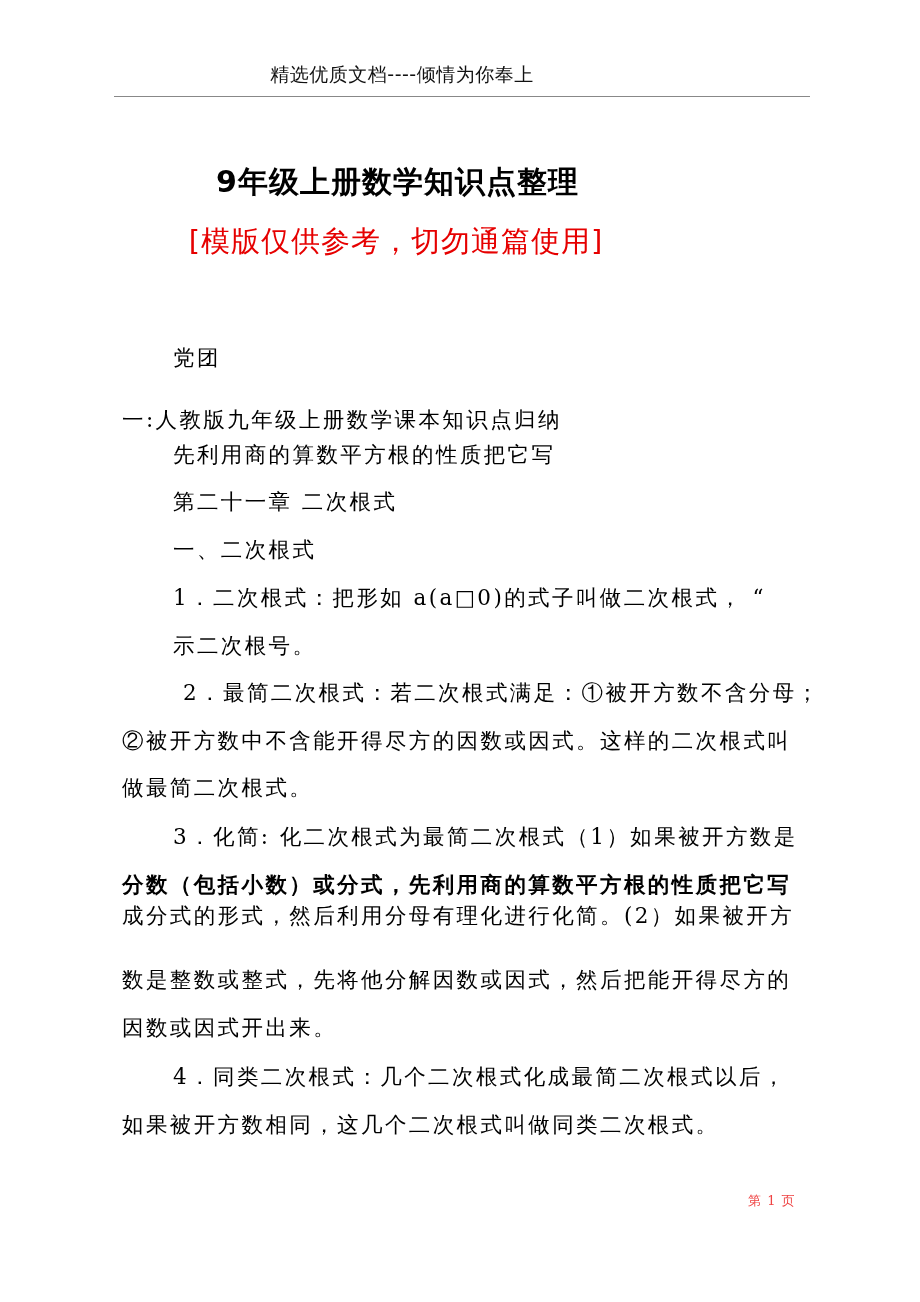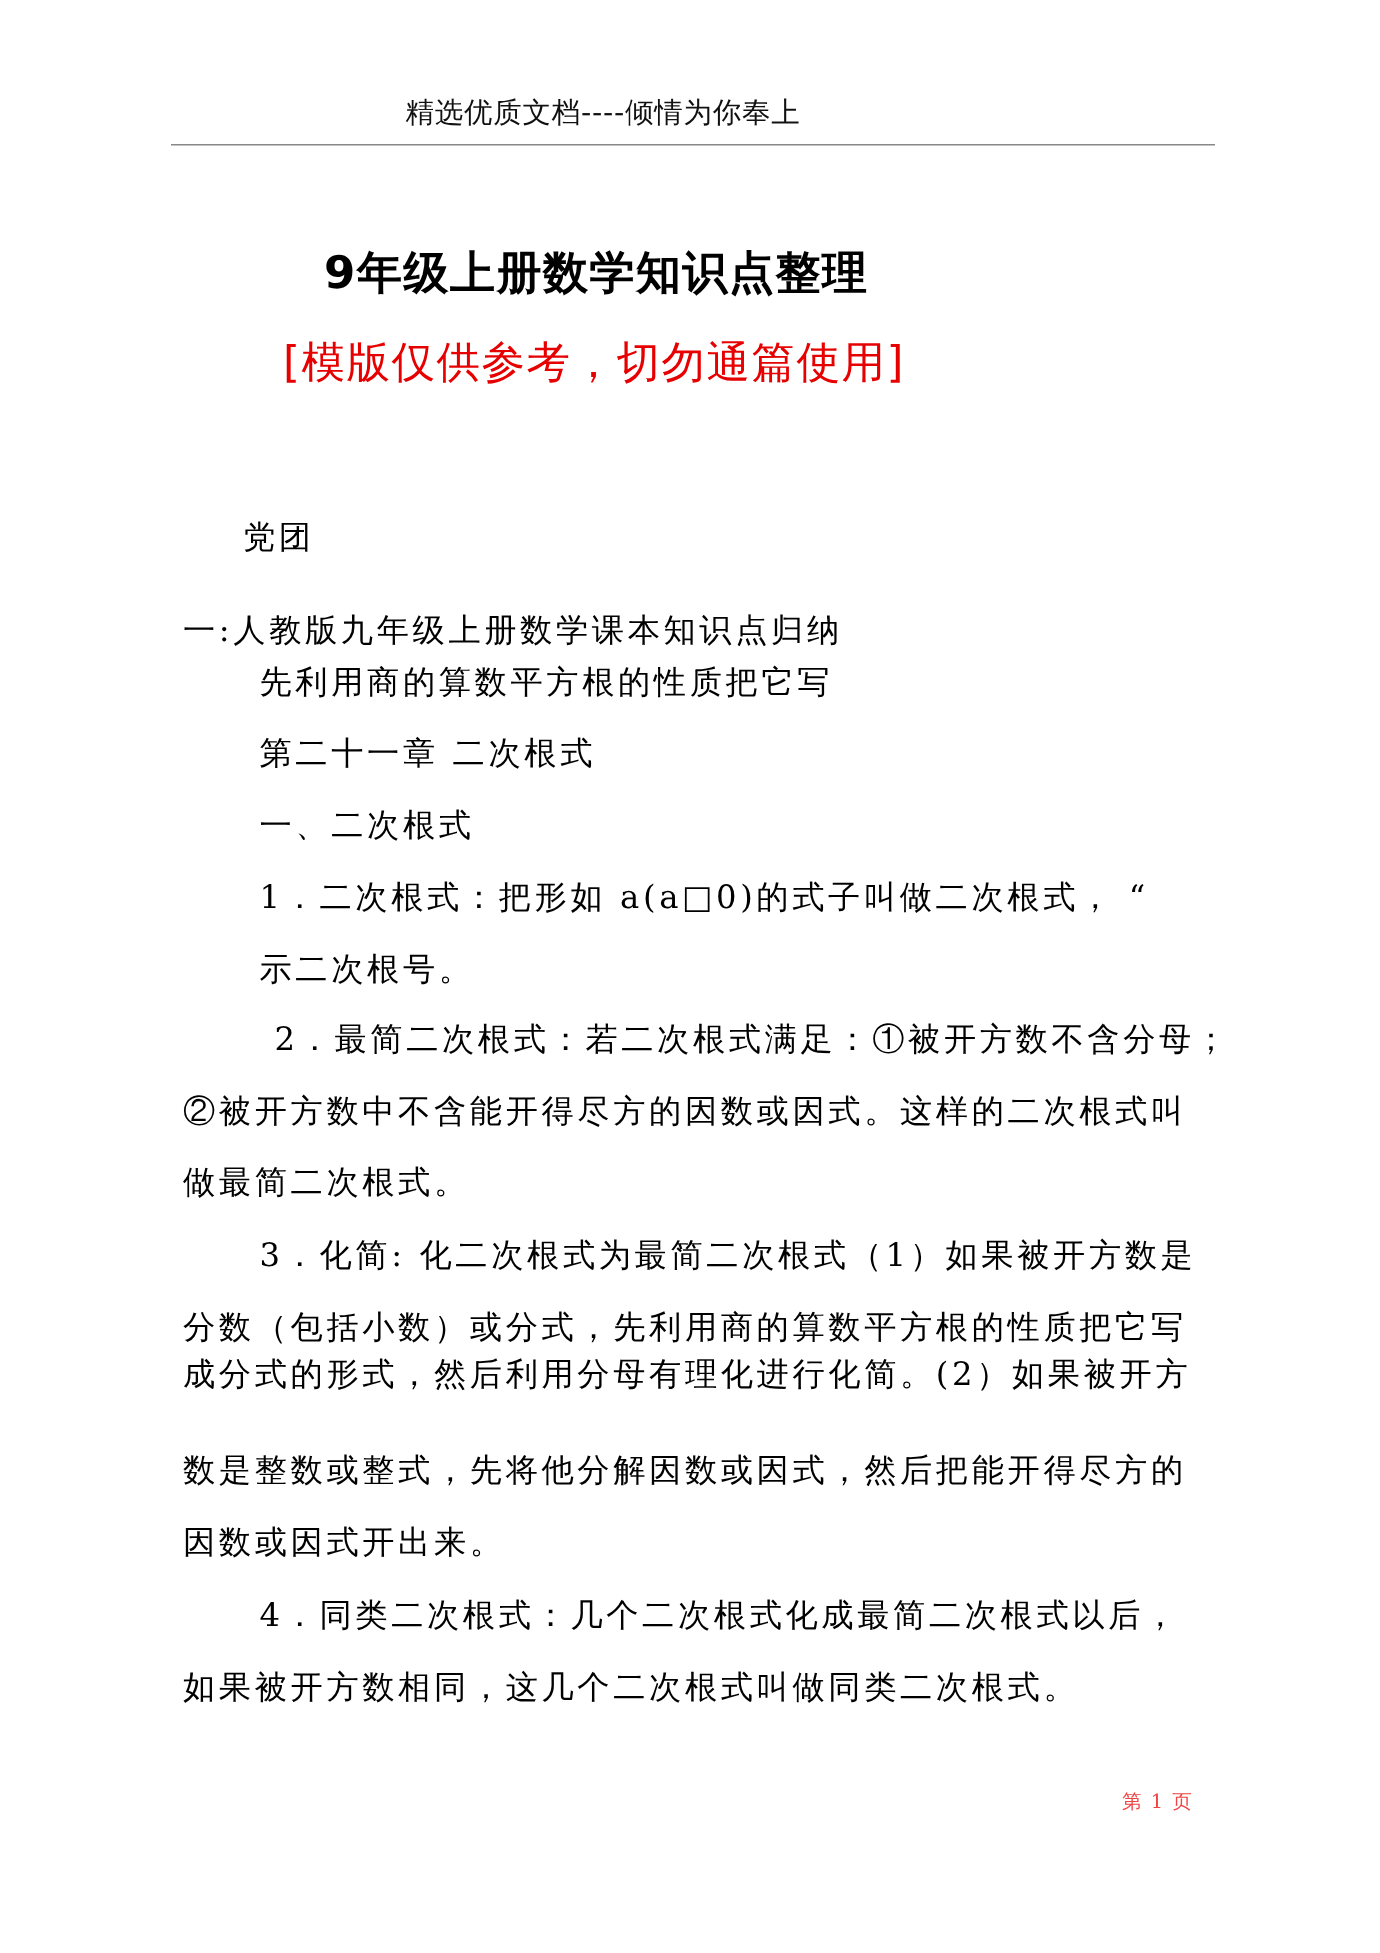--- a/index.html
+++ b/index.html
@@ -23,32 +23,32 @@
 </head>
 <body>
 
 <div class="header">精选优质文档----倾情为你奉上</div>
 <div class="header-rule"></div>
 
 <div class="title">9年级上册数学知识点整理</div>
 <div class="subtitle">[模版仅供参考，切勿通篇使用]</div>
 
 <div id="body-lines">
-    <div class="line" style="left: 162px; top: 343px;">党团</div>
+    <div class="line" style="left: 173px; top: 343px;">党团</div>
     <div class="line" style="left: 122px; top: 393px; margin-top: 12px;">一:人教版九年级上册数学课本知识点归纳</div>
     <div class="line" style="left: 173px; top: 440px;">先利用商的算数平方根的性质把它写</div>
     <div class="line" style="left: 173px; top: 487px;">第二十一章  二次根式</div>
     <div class="line" style="left: 173px; top: 535px;">一、二次根式</div>
     <div class="line" style="left: 173px; top: 583px;">1．二次根式：把形如 a(a□0)的式子叫做二次根式，  “</div>
     <div class="line" style="left: 173px; top: 631px;">示二次根号。</div>
     <div class="line" style="left: 183px; top: 678px;">2．最简二次根式：若二次根式满足：①被开方数不含分母；</div>
     <div class="line" style="left: 122px; top: 726px;">②被开方数中不含能开得尽方的因数或因式。这样的二次根式叫</div>
     <div class="line" style="left: 122px; top: 773px;">做最简二次根式。</div>
     <div class="line" style="left: 173px; top: 822px;">3．化简: 化二次根式为最简二次根式（1）如果被开方数是</div>
-    <div class="line" style="left: 122px; top: 870px;">分数（包括小数）或分式，先利用商的算数平方根的性质把它写</div>
+    <div class="line" style="left: 122px; top: 870px; font-weight: bold;">分数（包括小数）或分式，先利用商的算数平方根的性质把它写</div>
     <div class="line" style="left: 122px; top: 901px;">成分式的形式，然后利用分母有理化进行化简。(2）如果被开方</div>
     <div class="line" style="left: 122px; top: 965px;">数是整数或整式，先将他分解因数或因式，然后把能开得尽方的</div>
     <div class="line" style="left: 122px; top: 1013px;">因数或因式开出来。</div>
     <div class="line" style="left: 173px; top: 1062px;">4．同类二次根式：几个二次根式化成最简二次根式以后，</div>
     <div class="line" style="left: 122px; top: 1110px;">如果被开方数相同，这几个二次根式叫做同类二次根式。</div>
   </div>
 
 <div class="footer">第 1 页</div>
 
 </body></html>

